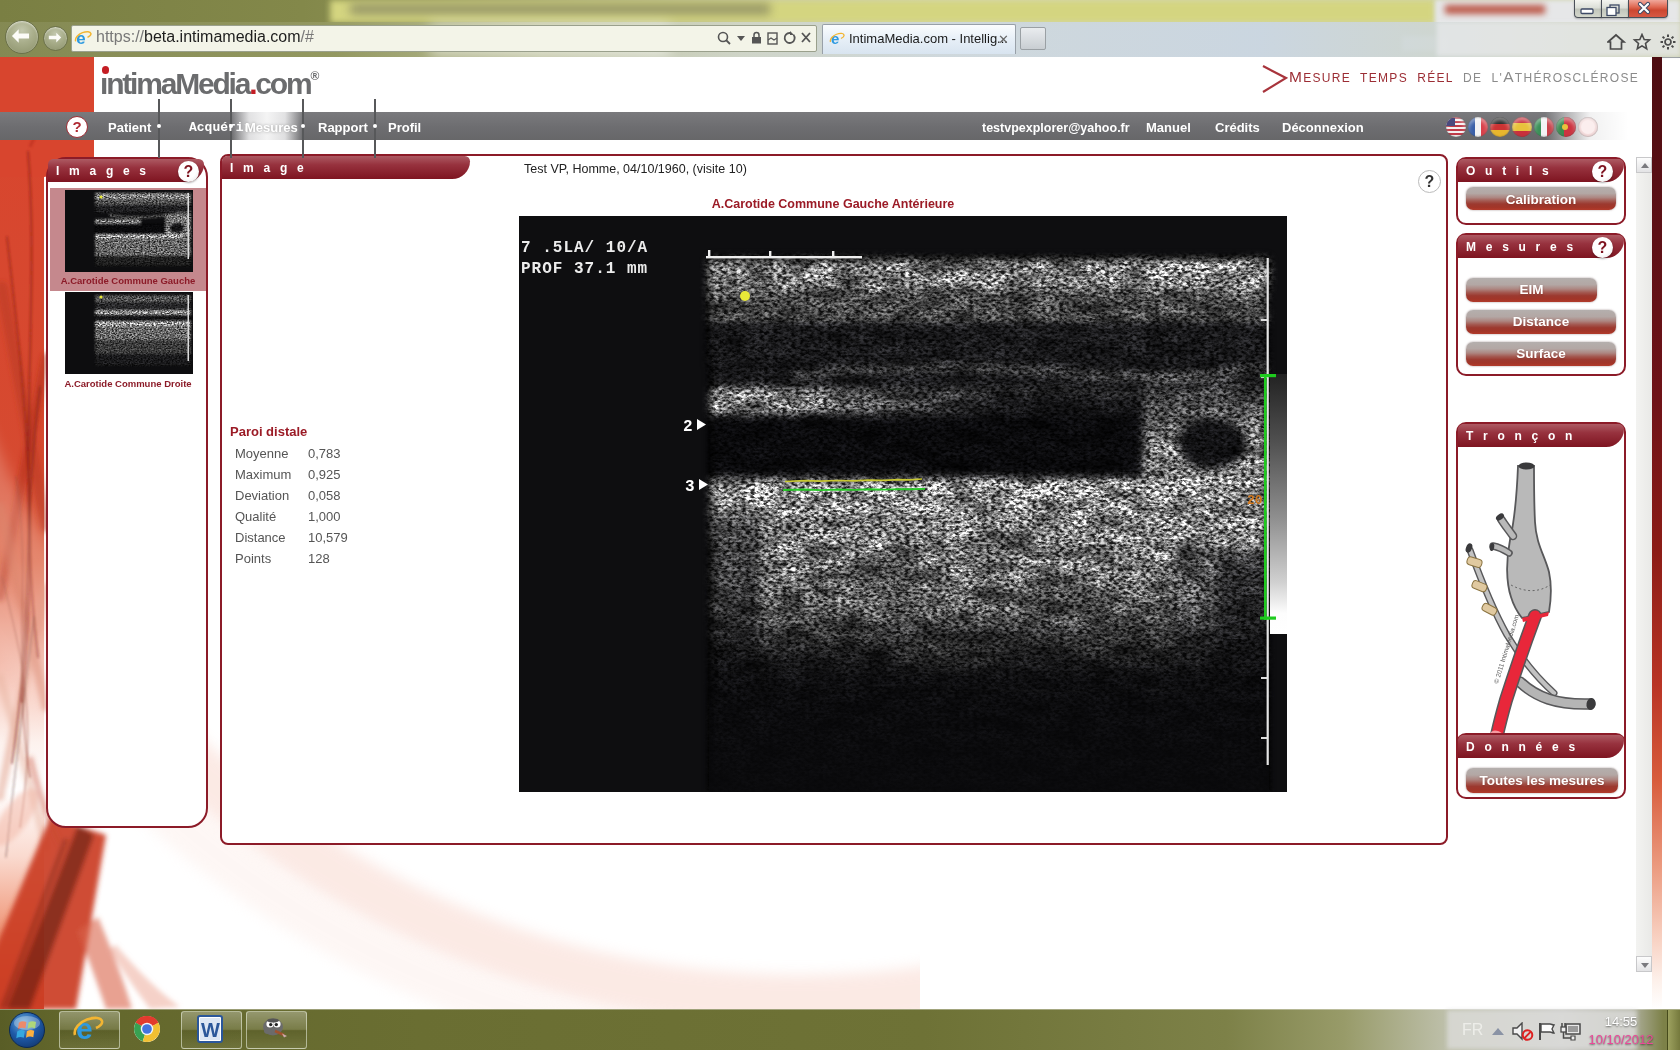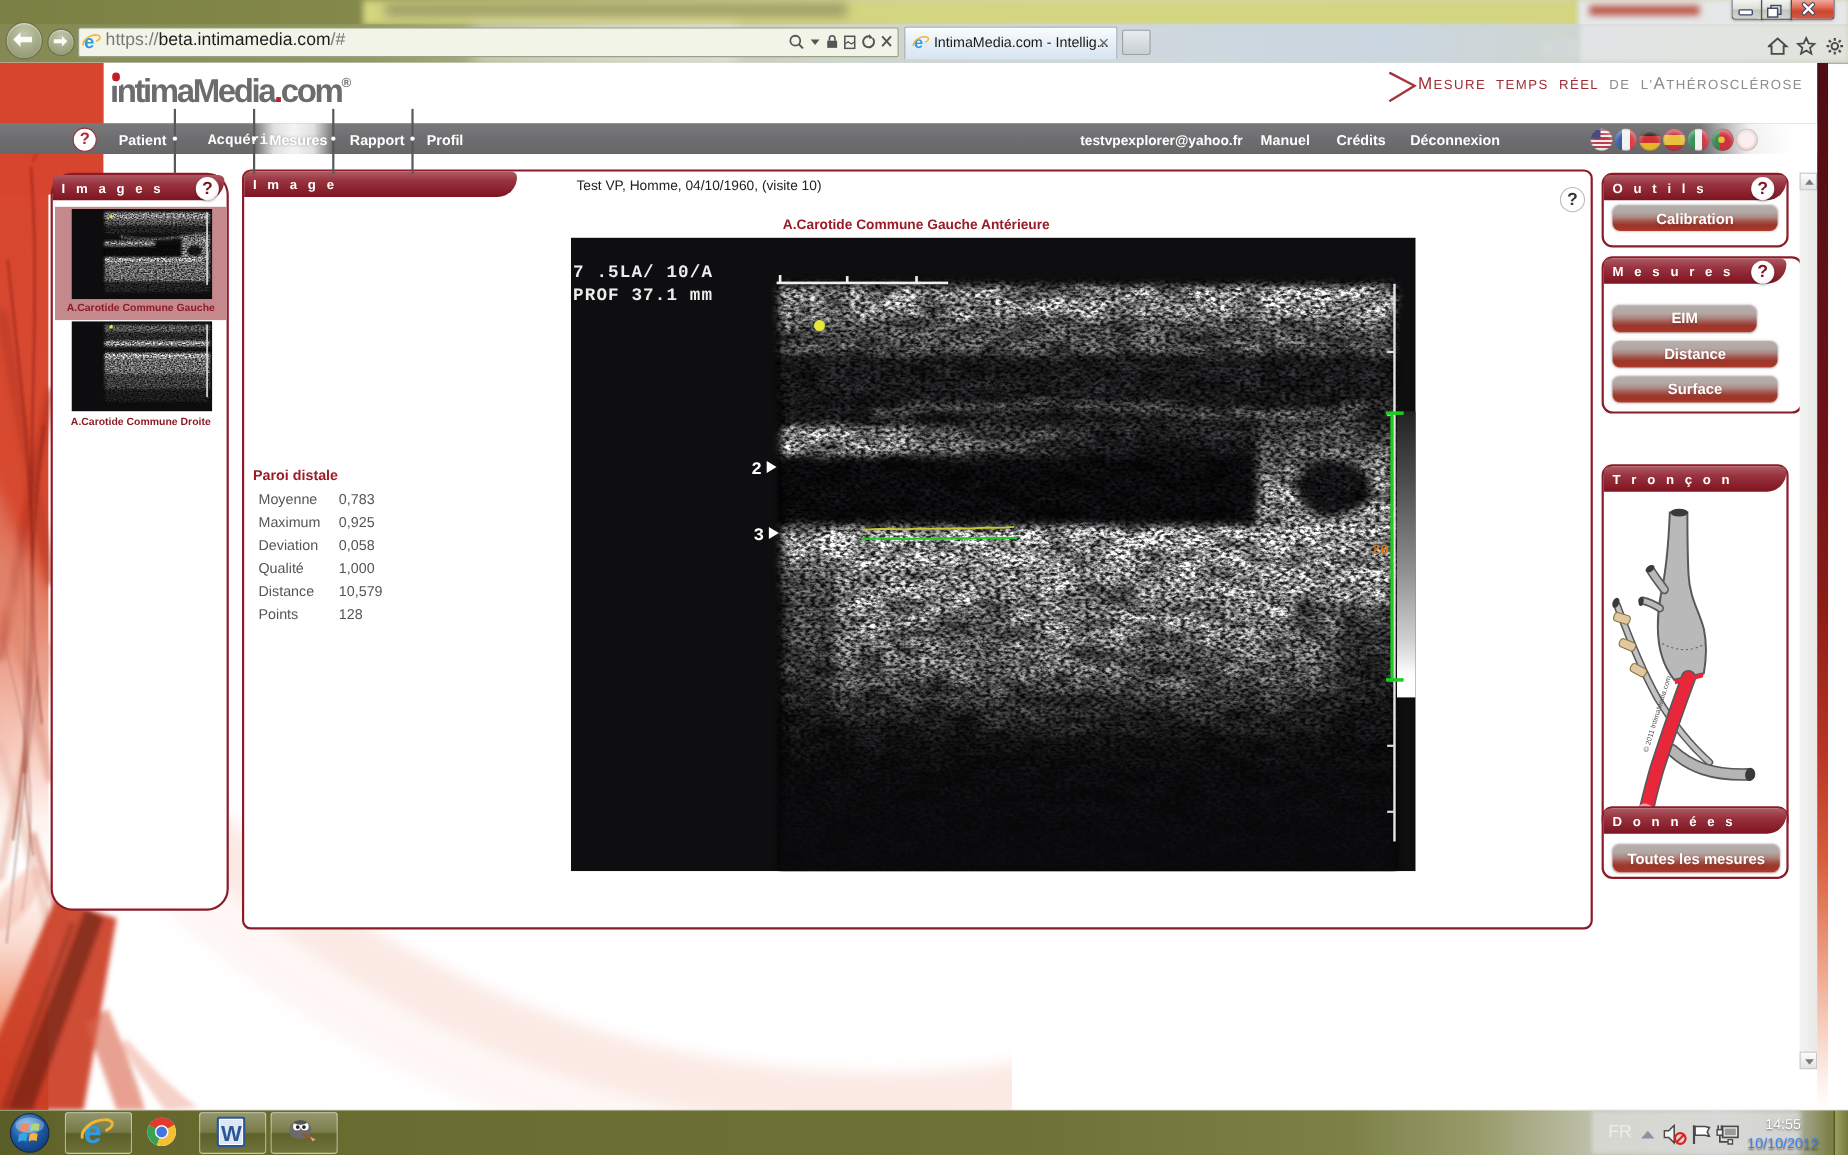--- a/index.html
+++ b/index.html
@@ -15,21 +15,21 @@
 #tabtitle{left:849px;top:31px;font-size:13px;color:#1a1a1a;}
 #newtab{left:1020px;top:27px;width:24px;height:21px;background:linear-gradient(180deg,#e9ecef 0%,#c9ced2 100%);border:1px solid #9aa0a4;border-radius:2px;}
 .winbtn{top:0;height:17px;border:1px solid #4a4f58;border-top:none;box-shadow:0 1px 2px rgba(0,0,0,.25);}
 
 #taskbar{left:0;top:1009px;width:1680px;height:41px;background:linear-gradient(90deg,#595d26 0%,#63672c 4%,#6a6e32 25%,#6e7236 55%,#7d8148 73%,#989b69 80%,#bdbfa9 86%,#c9c9c5 93%,#b3b4a5 97%,#7d8148 99%);}
 #taskbar::before{content:"";position:absolute;left:0;top:0;width:100%;height:1px;background:rgba(255,255,255,.35);}
 .tbtn{position:absolute;top:1011px;height:36px;border:1px solid rgba(240,245,230,.55);border-radius:3px;background:linear-gradient(180deg,rgba(255,255,255,.3) 0%,rgba(255,255,255,.12) 48%,rgba(0,0,0,.08) 52%,rgba(255,255,255,.06) 100%);}
 #showdesk{left:1667px;top:1010px;width:13px;height:40px;background:linear-gradient(90deg,#9da15f,#72763a);border-left:1px solid #474b1c;}
 .trayico{position:absolute;top:1022px;}
 #clock1{left:1586px;top:1014px;width:70px;text-align:center;font-size:13px;color:#fff;text-shadow:0 1px 2px rgba(0,0,0,.55);}
-#clock2{left:1586px;top:1032px;width:70px;text-align:center;font-size:13px;color:#3b82f6;text-shadow:0 1px 2px rgba(0,0,0,.55);}
+#clock2{left:1586px;top:1032px;width:70px;text-align:center;font-size:13px;color:#ec4899;text-shadow:0 1px 2px rgba(0,0,0,.55);}
 
 #page{left:0;top:57px;width:1662px;height:952px;background:#fff;overflow:hidden;}
 #redblock{left:0;top:0;width:94px;height:55px;background:#d8452e;}
 #logo{left:100px;top:10px;font-size:30px;font-weight:bold;color:#6b6c6e;letter-spacing:-2.2px;}
 #logo .red{color:#c41d24;}
 #tagline{left:1289px;top:11px;white-space:nowrap;color:#9c2d34;}
 #tagline .big{font-size:15.5px;letter-spacing:1.3px;}
 #tagline .sm{font-size:12px;letter-spacing:1.3px;}
 #tagline .gray{color:#8b8b8b;}
 #navbar{left:0;top:55px;width:1662px;height:28px;background:linear-gradient(180deg,#7a7a7d 0%,#6d6d70 55%,#676769 100%);}
@@ -50,21 +50,21 @@
 #imagepanel{left:220px;top:97px;width:1224px;height:687px;border-radius:8px;}
 #ipatient{left:302px;top:6px;font-size:12.5px;color:#222;}
 #ititle{left:0px;top:41px;width:1222px;text-align:center;font-size:12.5px;font-weight:bold;color:#9b1b26;}
 #ihelp{left:1196px;top:14px;border:1px solid #bbb;background:#fff;color:#333;box-shadow:none;}
 #paroi{left:8px;top:268px;font-size:13px;color:#9b1b26;font-weight:bold;}
 .mrow{position:absolute;font-size:13px;color:#555;}
 .mlab{position:absolute;left:13px;}
 .mval{position:absolute;left:86px;}
 
 #outils{left:1456px;top:100px;width:166px;height:64px;}
-#mesures{left:1456px;top:176px;width:166px;height:139px;padding-left:13px;}
+#mesures{left:1456px;top:176px;width:166px;height:139px;}
 #troncon{left:1456px;top:334px;width:166px;height:330px;margin-top:31px;}
 #donnees{left:1456px;top:676px;width:166px;height:62px;}
 
 #innersb{left:1636px;top:100px;width:16px;height:815px;background:linear-gradient(90deg,#f3f3f1,#e9e9e7);}
 .sbtn{position:absolute;width:16px;height:16px;background:linear-gradient(180deg,#fdfdfd,#e3e3e5);border:1px solid #c8c8ca;box-sizing:border-box;}
 .sbtri{position:absolute;width:0;height:0;}
 #redstrip{left:1652px;top:0;width:10px;height:952px;background:linear-gradient(180deg,#4d0d12 0%,#5d1016 18%,#6f1218 36%,#8c1c17 52%,#b93425 66%,#d85c3c 76%,#eb9a7f 85%,#f7cdbd 92%,#fdf0ea 97%,#ffffff 100%);}
 </style></head>
 <body>
 <div id="screen">

